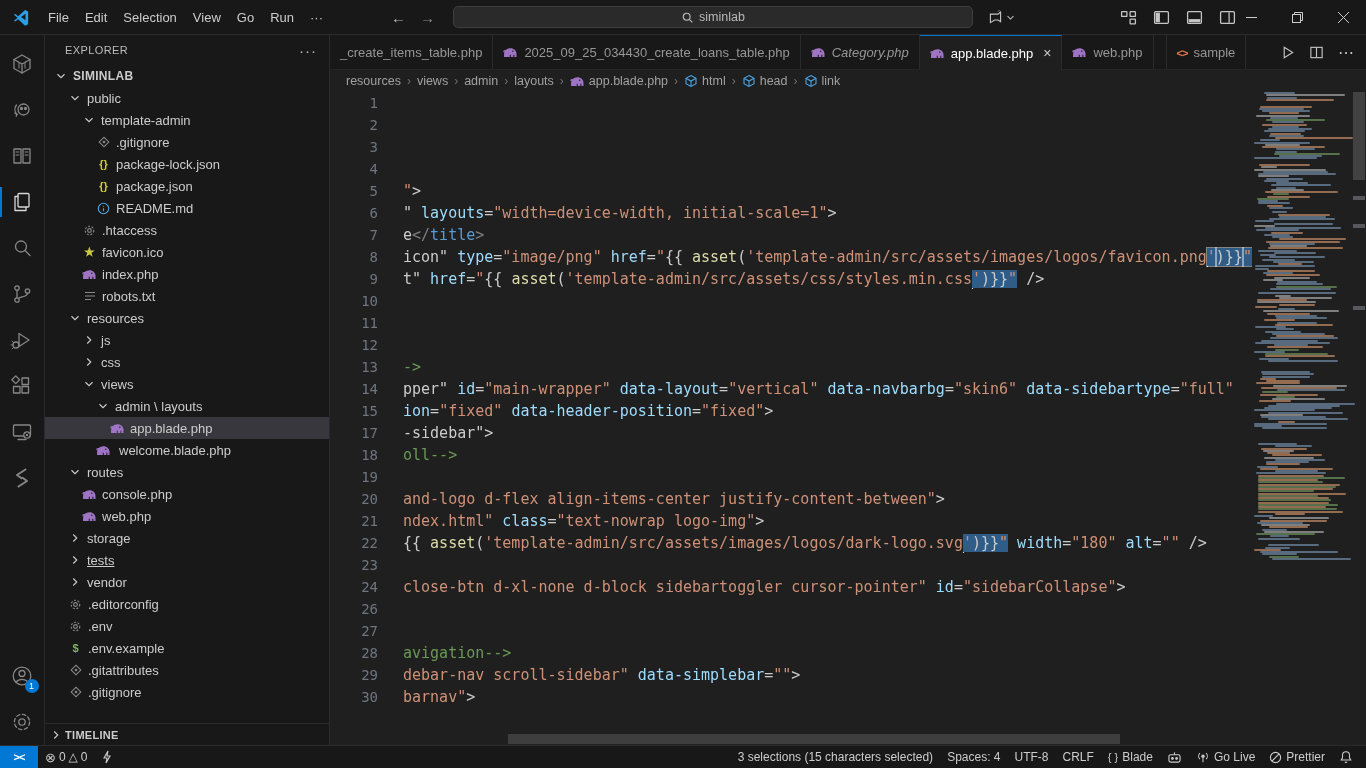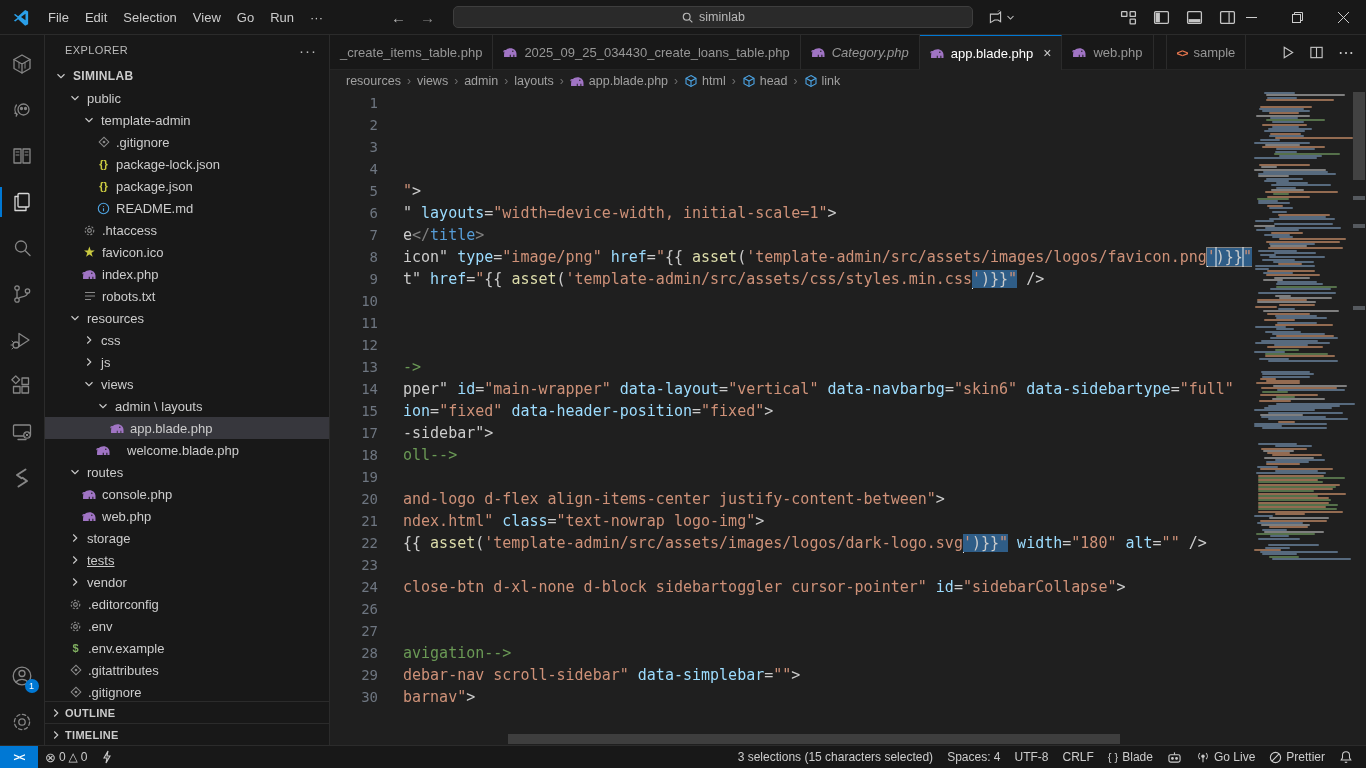--- a/index.html
+++ b/index.html
@@ -365,29 +365,29 @@
             </svg>
           </span>
           <span style="margin-left: 4px;">resources</span>
         </div>
         <div class="trow" style="padding-left: 36px;">
           <span class="twisty">
             <svg width="14" height="14" viewBox="0 0 16 16" fill="none" stroke="#cccccc" stroke-width="1.3">
               <path d="M6 4l4 4-4 4"></path>
             </svg>
           </span>
+          <span style="margin-left: 4px;">js</span>
+        </div>
+        <div class="trow" style="padding-left: 36px;">
+          <span class="twisty">
+            <svg width="14" height="14" viewBox="0 0 16 16" fill="none" stroke="#cccccc" stroke-width="1.3">
+              <path d="M6 4l4 4-4 4"></path>
+            </svg>
+          </span>
           <span style="margin-left: 4px;">css</span>
-        </div>
-        <div class="trow" style="padding-left: 36px;">
-          <span class="twisty">
-            <svg width="14" height="14" viewBox="0 0 16 16" fill="none" stroke="#cccccc" stroke-width="1.3">
-              <path d="M6 4l4 4-4 4"></path>
-            </svg>
-          </span>
-          <span style="margin-left: 4px;">js</span>
         </div>
         <div class="trow" style="padding-left: 36px;">
           <span class="twisty">
             <svg width="14" height="14" viewBox="0 0 16 16" fill="none" stroke="#cccccc" stroke-width="1.3">
               <path d="M4 6l4 4 4-4"></path>
             </svg>
           </span>
           <span style="margin-left: 4px;">views</span>
         </div>
         <div class="trow" style="padding-left: 50px;">
@@ -407,21 +407,21 @@
           </span>
           <span style="margin-left: 4px;">app.blade.php</span>
         </div>
         <div class="trow" style="padding-left: 50px;">
           <span class="ficon">
             <svg width="15" height="12" viewBox="0 0 16 13">
               <path fill="#a074c4" d="M1 12v-2C1 5.5 3.8 2.5 8 2.5c3.6 0 6.5 2.6 6.5 6V12h-2.3V9.6h-1.1V12H8.3V9.6H7.2V12H1zM3.2 4.6C2.1 5.1 1.6 6 1.2 7 .4 6.8 0 6 .4 5.2c.4-.9 1.9-1.2 2.8-.6z"></path>
               <circle cx="10.5" cy="5.8" r=".8" fill="#1f1f1f"></circle>
             </svg>
           </span>
-          <span style="margin-left: 15px;">welcome.blade.php</span>
+          <span style="margin-left: 7px;">welcome.blade.php</span>
         </div>
         <div class="trow" style="padding-left: 22px;">
           <span class="twisty">
             <svg width="14" height="14" viewBox="0 0 16 16" fill="none" stroke="#cccccc" stroke-width="1.3">
               <path d="M4 6l4 4 4-4"></path>
             </svg>
           </span>
           <span style="margin-left: 4px;">routes</span>
         </div>
         <div class="trow" style="padding-left: 36px;">
@@ -503,28 +503,20 @@
           <span class="ficon">
             <svg width="12" height="12" viewBox="0 0 14 14" fill="none" stroke="#8a8a8a" stroke-width="1.2">
               <rect x="3" y="3" width="8" height="8" transform="rotate(45 7 7)"></rect>
               <circle cx="7" cy="7" r="1" fill="#8a8a8a"></circle>
             </svg>
           </span>
           <span style="margin-left: 4px;">.gitignore</span>
         </div>
       </div>
     <div id="sections">
-        <div class="sect">
-          <span class="twisty">
-            <svg width="14" height="14" viewBox="0 0 16 16" fill="none" stroke="#cccccc" stroke-width="1.3">
-              <path d="M6 4l4 4-4 4"></path>
-            </svg>
-          </span>
-          <span>OUTLINE</span>
-        </div>
         <div class="sect">
           <span class="twisty">
             <svg width="14" height="14" viewBox="0 0 16 16" fill="none" stroke="#cccccc" stroke-width="1.3">
               <path d="M6 4l4 4-4 4"></path>
             </svg>
           </span>
           <span>TIMELINE</span>
         </div>
       </div>
   </div>

